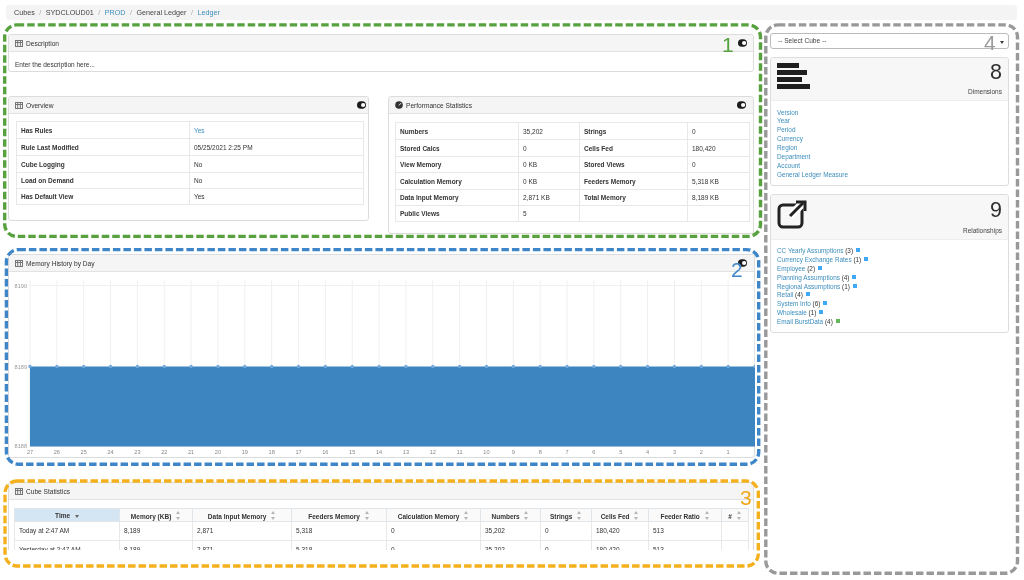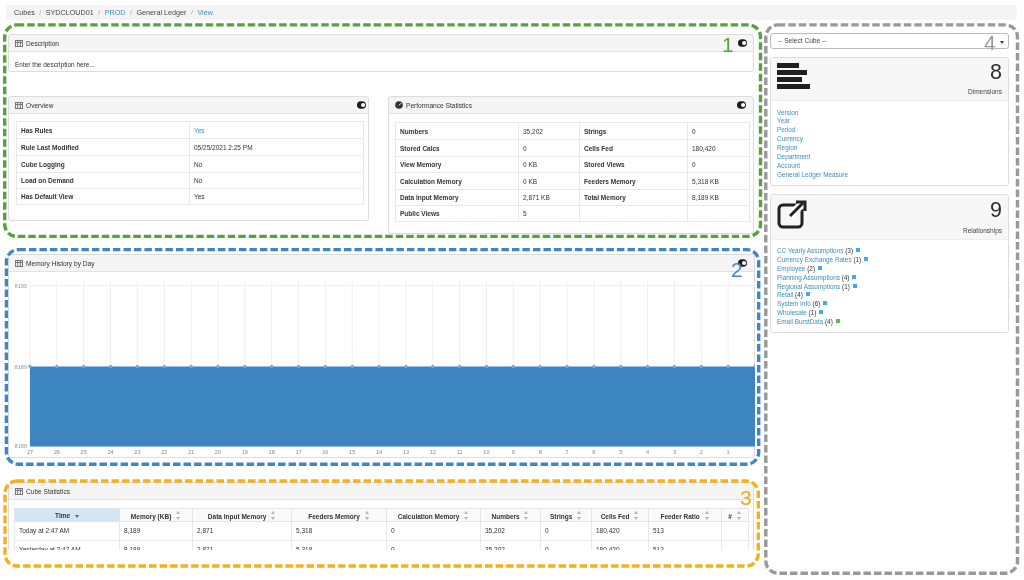--- a/index.html
+++ b/index.html
@@ -36,21 +36,21 @@
 .sorter:after { content:""; position:absolute; left:0; bottom:0; border-left:2.5px solid transparent;
   border-right:2.5px solid transparent; border-top:3.5px solid #b5b5b5; }
 .sq { display:inline-block; width:4px; height:4px; vertical-align:1px; margin-left:1px; }
 .sq.b { background:#3fa9f5; }
 .sq.g { background:#63b75a; }
 </style>
 </head>
 <body>
 <div id="page">
 
-  <div class="crumb">Cubes<span class="sep">/</span>SYDCLOUD01<span class="sep">/</span><a>PROD</a><span class="sep">/</span>General Ledger<span class="sep">/</span><a>View</a></div>
+  <div class="crumb">Cubes<span class="sep">/</span>SYDCLOUD01<span class="sep">/</span><a>PROD</a><span class="sep">/</span>General Ledger<span class="sep">/</span><a>Ledger</a></div>
 
   <div class="panel" style="left:8px; top:34px; width:746px; height:38px;">
     <div class="ph"><svg class="hicon" width="8" height="7" viewBox="0 0 8 7">
           <rect x="0.5" y="0.5" width="7" height="6" fill="none" stroke="#777"></rect>
           <line x1="0" y1="2.5" x2="8" y2="2.5" stroke="#777"></line>
           <line x1="2.7" y1="0" x2="2.7" y2="7" stroke="#777"></line>
           <line x1="5.4" y1="0" x2="5.4" y2="7" stroke="#777"></line>
         </svg>Description
       <svg class="toggle" style="right:6px;" width="9" height="8" viewBox="0 0 9 8">
           <rect x="0" y="0.2" width="9" height="7.6" rx="3.8" fill="#1c1c1c"></rect>

